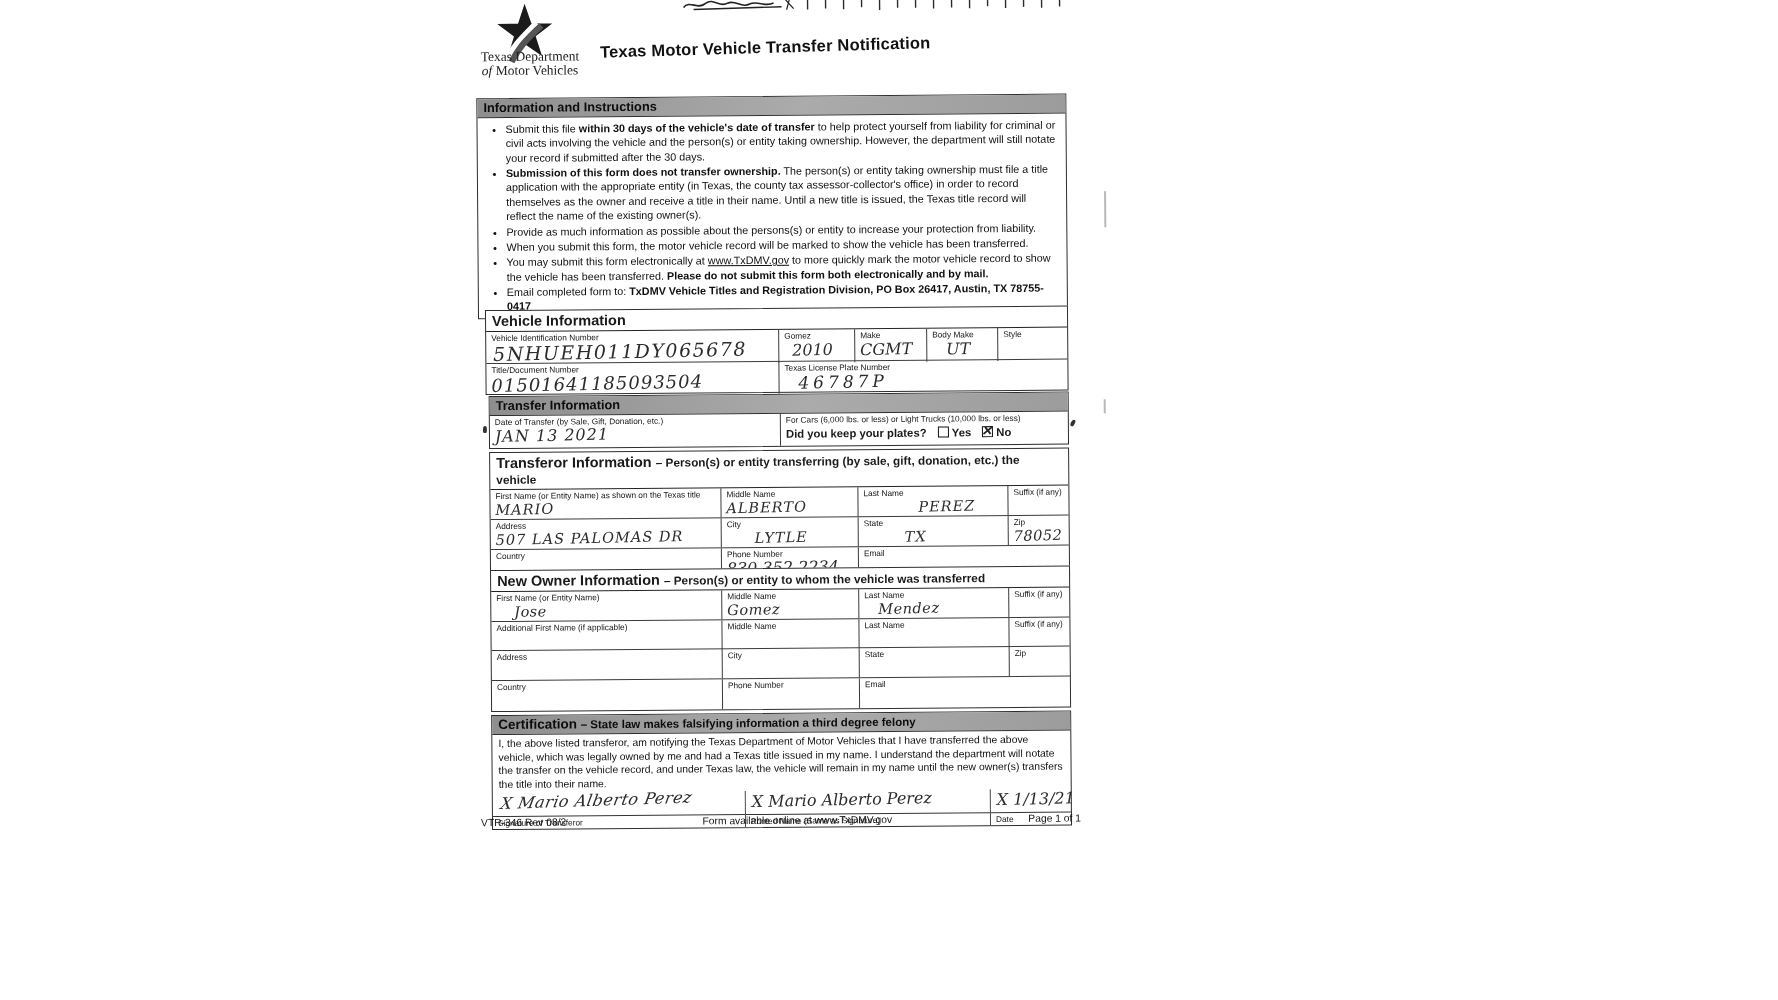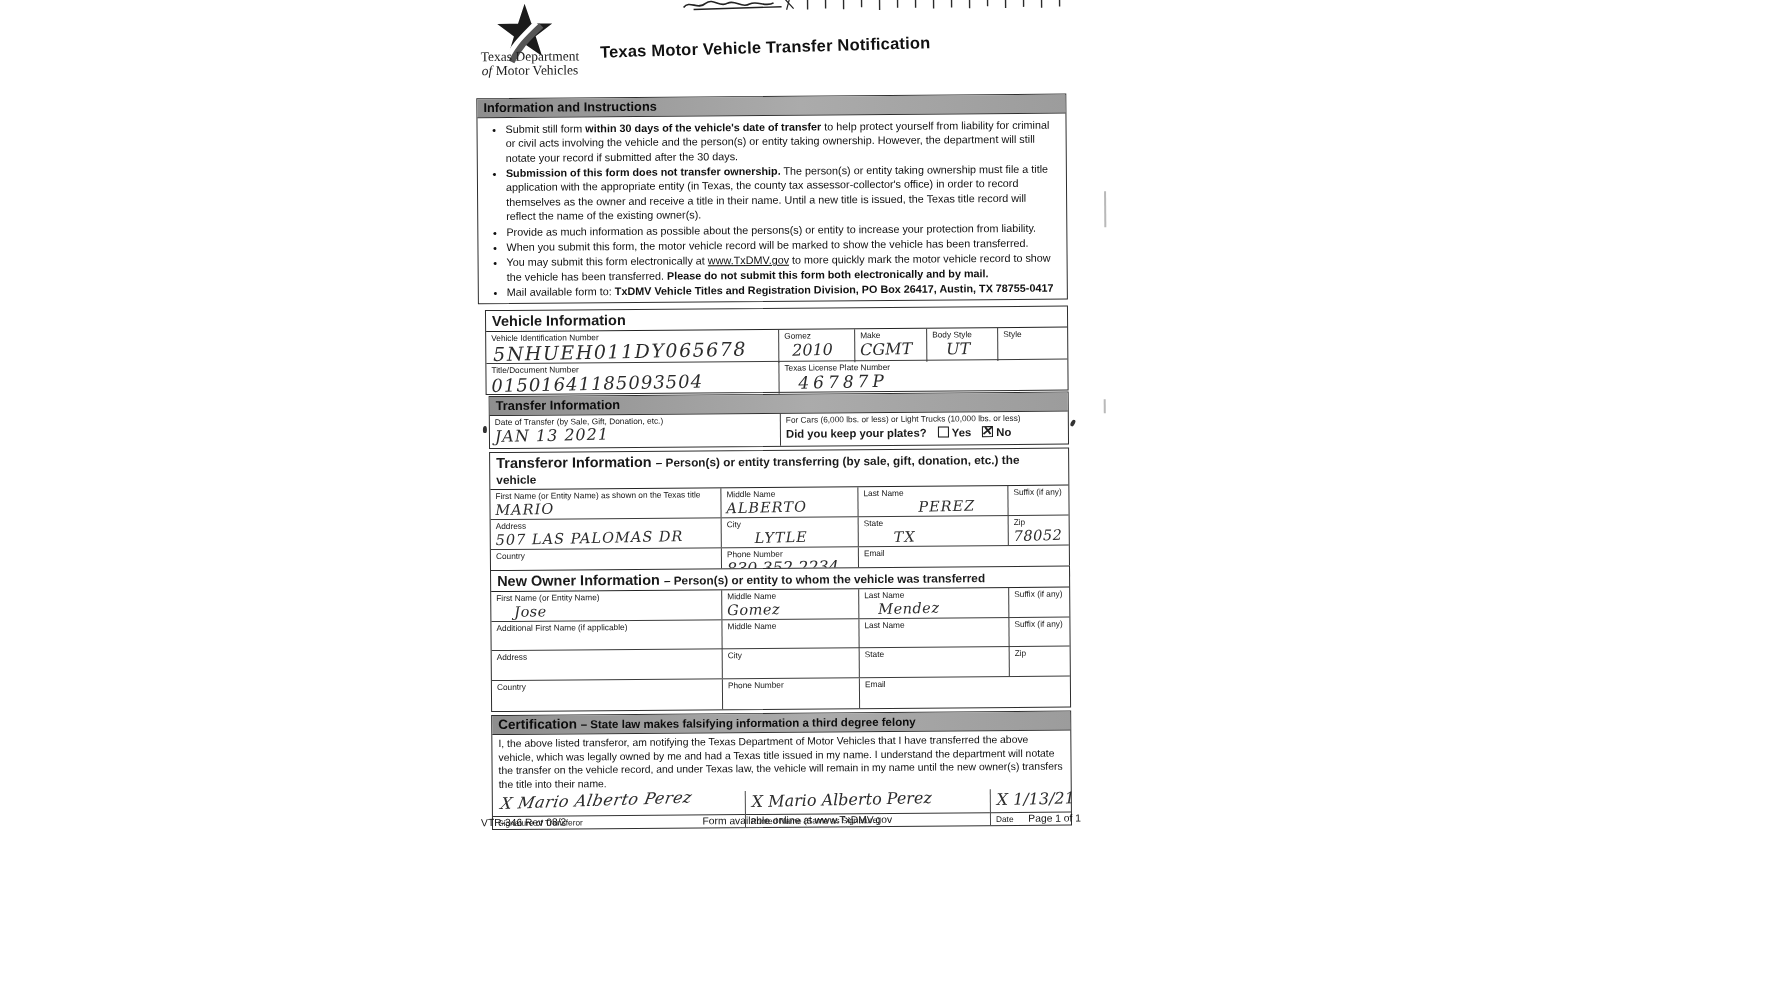--- a/index.html
+++ b/index.html
@@ -86,46 +86,46 @@
     </svg>
     <div class="logo-text">
       <div class="l1">Texas Department</div>
       <div class="l2"><em>of</em> Motor Vehicles</div>
     </div>
     <div class="form-title">Texas Motor Vehicle Transfer Notification</div>
 
     <div class="section" style="left:18px;top:98px;width:590px;">
       <div class="graybar">Information and Instructions</div>
       <ul class="bullets" id="bullets">
-          <li><span>Submit still form </span><span class="b">within 30 days of the vehicle's date of transfer</span><span> to help protect yourself from liability for criminal or civil acts involving the vehicle and the person(s) or entity taking ownership.  However, the department will still notate your record if submitted after the 30 days.</span></li>
+          <li><span>Submit this file </span><span class="b">within 30 days of the vehicle's date of transfer</span><span> to help protect yourself from liability for criminal or civil acts involving the vehicle and the person(s) or entity taking ownership.  However, the department will still notate your record if submitted after the 30 days.</span></li>
           <li><span class="b">Submission of this form does not transfer ownership.</span><span>  The person(s) or entity taking ownership must file a title application with the appropriate entity (in Texas, the county tax assessor-collector's office) in order to record themselves as the owner and receive a title in their name. Until a new title is issued, the Texas title record will reflect the name of the existing owner(s).</span></li>
           <li><span>Provide as much information as possible about the persons(s) or entity to increase your protection from liability.</span></li>
           <li><span>When you submit this form, the motor vehicle record will be marked to show the vehicle has been transferred.</span></li>
           <li><span>You may submit this form electronically at </span><span class="u">www.TxDMV.gov</span><span> to more quickly mark the motor vehicle record to show the vehicle has been transferred.  </span><span class="b">Please do not submit this form both electronically and by mail.</span></li>
-          <li><span>Mail available form to: </span><span class="b">TxDMV Vehicle Titles and Registration Division, PO Box 26417, Austin, TX 78755-0417</span></li>
+          <li><span>Email completed form to: </span><span class="b">TxDMV Vehicle Titles and Registration Division, PO Box 26417, Austin, TX 78755-0417</span></li>
         </ul>
     </div>
 
     <div class="section" style="left:25px;top:310px;width:583px;">
       <div class="whitebar"><span class="t">Vehicle Information</span></div>
       <div class="row" style="grid-template-columns:292px 76px 72px 71px 1fr;height:31px;">
         <div class="cell">
           <div class="lbl">Vehicle Identification Number</div>
           <span class="hw hw-vin">5NHUEH011DY065678</span>
         </div>
         <div class="cell">
           <div class="lbl">Gomez</div>
           <span class="hw hw-md" style="margin-left:8px;">2010</span>
         </div>
         <div class="cell">
           <div class="lbl">Make</div>
           <span class="hw hw-md">CGMT</span>
         </div>
         <div class="cell">
-          <div class="lbl">Body Style</div>
+          <div class="lbl">Body Make</div>
           <span class="hw hw-md" style="margin-left:14px;">UT</span>
         </div>
         <div class="cell">
           <div class="lbl">Style</div>
           <span class="hw hw-md"></span>
         </div>
       </div>
       <div class="row" style="grid-template-columns:292px 1fr;height:30px;">
         <div class="cell">
           <div class="lbl">Title/Document Number</div>
@@ -183,21 +183,21 @@
         <div class="cell">
           <div class="lbl">Address</div>
           <span class="hw hw-sm hw-caps">507 LAS PALOMAS DR</span>
         </div>
         <div class="cell">
           <div class="lbl">City</div>
           <span class="hw hw-sm hw-caps" style="margin-left:28px;">LYTLE</span>
         </div>
         <div class="cell">
           <div class="lbl">State</div>
-          <span class="hw hw-sm hw-caps" style="margin-left:30px;">TX</span>
+          <span class="hw hw-sm hw-caps" style="margin-left:41px;">TX</span>
         </div>
         <div class="cell">
           <div class="lbl">Zip</div>
           <span class="hw hw-sm">78052</span>
         </div>
       </div>
       <div class="row" style="grid-template-columns:230px 137px 1fr;height:30px;">
         <div class="cell">
           <div class="lbl">Country</div>
           <span class="hw hw-sm"></span>

